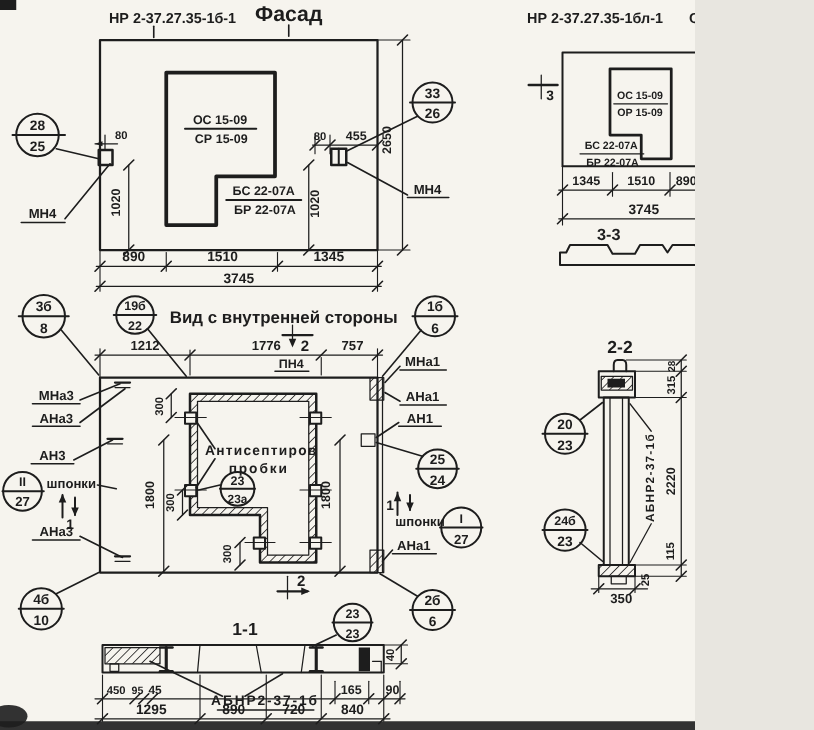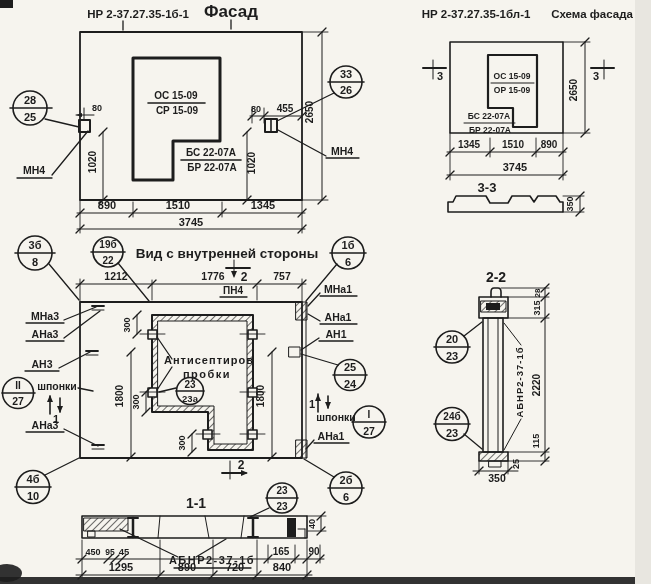--- a/index.html
+++ b/index.html
@@ -1,17 +1,17 @@
 <!DOCTYPE html>
 <html><head>
 <meta charset="utf-8">
 <style>
   html,body { margin:0; padding:0; background:#e8e6e0; }
   #sheet {
-    position:relative; width:635px; height:584px;
+    position:relative; width:556px; height:584px;
     background:#f6f4ee; overflow:hidden;
     font-family:"Liberation Sans","DejaVu Sans",sans-serif;
   }
   svg line, svg path, svg rect, svg circle, svg polyline {
     stroke:#1d1d1d; fill:none; stroke-width:1.3; stroke-linecap:round; stroke-linejoin:round;
   }
   svg text {
     font-family:"Liberation Sans","DejaVu Sans",sans-serif;
     font-weight:700; fill:#1d1d1d; stroke:none; text-anchor:middle;
   }

